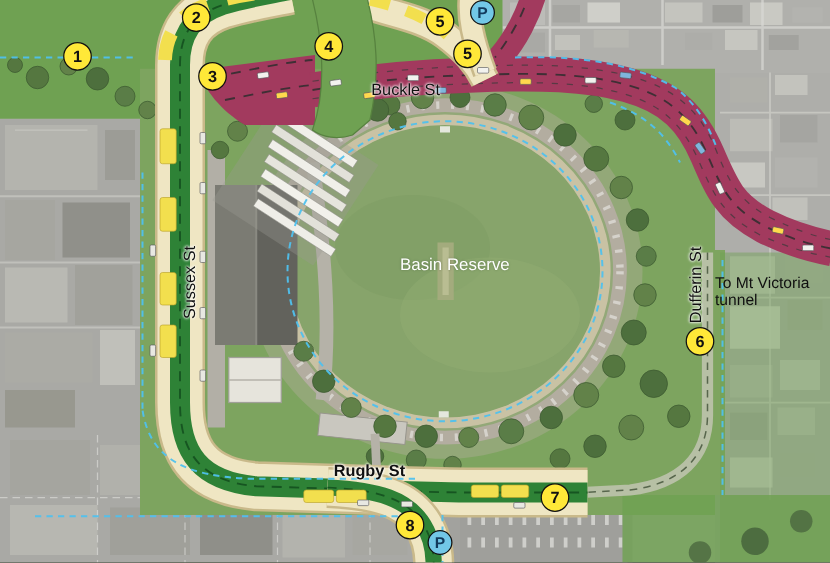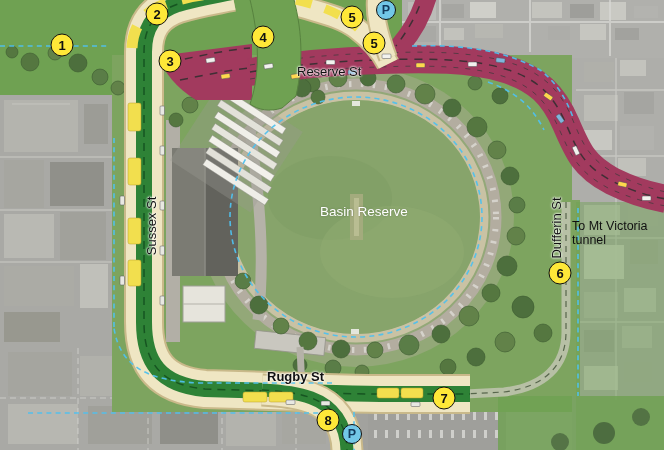--- a/index.html
+++ b/index.html
@@ -360,20 +360,20 @@
       <div class="marker num" style="left: 157px; top: 14px;">2</div>
       <div class="marker num" style="left: 170px; top: 61px;">3</div>
       <div class="marker num" style="left: 263px; top: 37px;">4</div>
       <div class="marker num" style="left: 352px; top: 17px;">5</div>
       <div class="marker num" style="left: 374px; top: 43px;">5</div>
       <div class="marker num" style="left: 560px; top: 273px;">6</div>
       <div class="marker num" style="left: 444px; top: 398px;">7</div>
       <div class="marker num" style="left: 328px; top: 420px;">8</div>
       <div class="marker park" style="left: 386px; top: 10px;">P</div>
       <div class="marker park" style="left: 352px; top: 434px;">P</div>
-      <div class="map-label halo" style="left: 297px; top: 65px;">Reserve St</div>
+      <div class="map-label halo" style="left: 297px; top: 65px;">Buckle St</div>
       <div class="map-label halo vert" style="left: 152px; top: 226px;">Sussex St</div>
       <div class="map-label halo vert" style="left: 557px; top: 228px;">Dufferin St</div>
       <div class="map-label halo" style="left: 267px; top: 370px; font-weight: bold;">Rugby St</div>
       <div class="map-label area" style="left: 320px; top: 204px;">Basin Reserve</div>
       <div class="map-label dest" style="left: 572px; top: 219px;">To Mt Victoria tunnel</div>
     </div>
 </div>
 
 </body></html>

